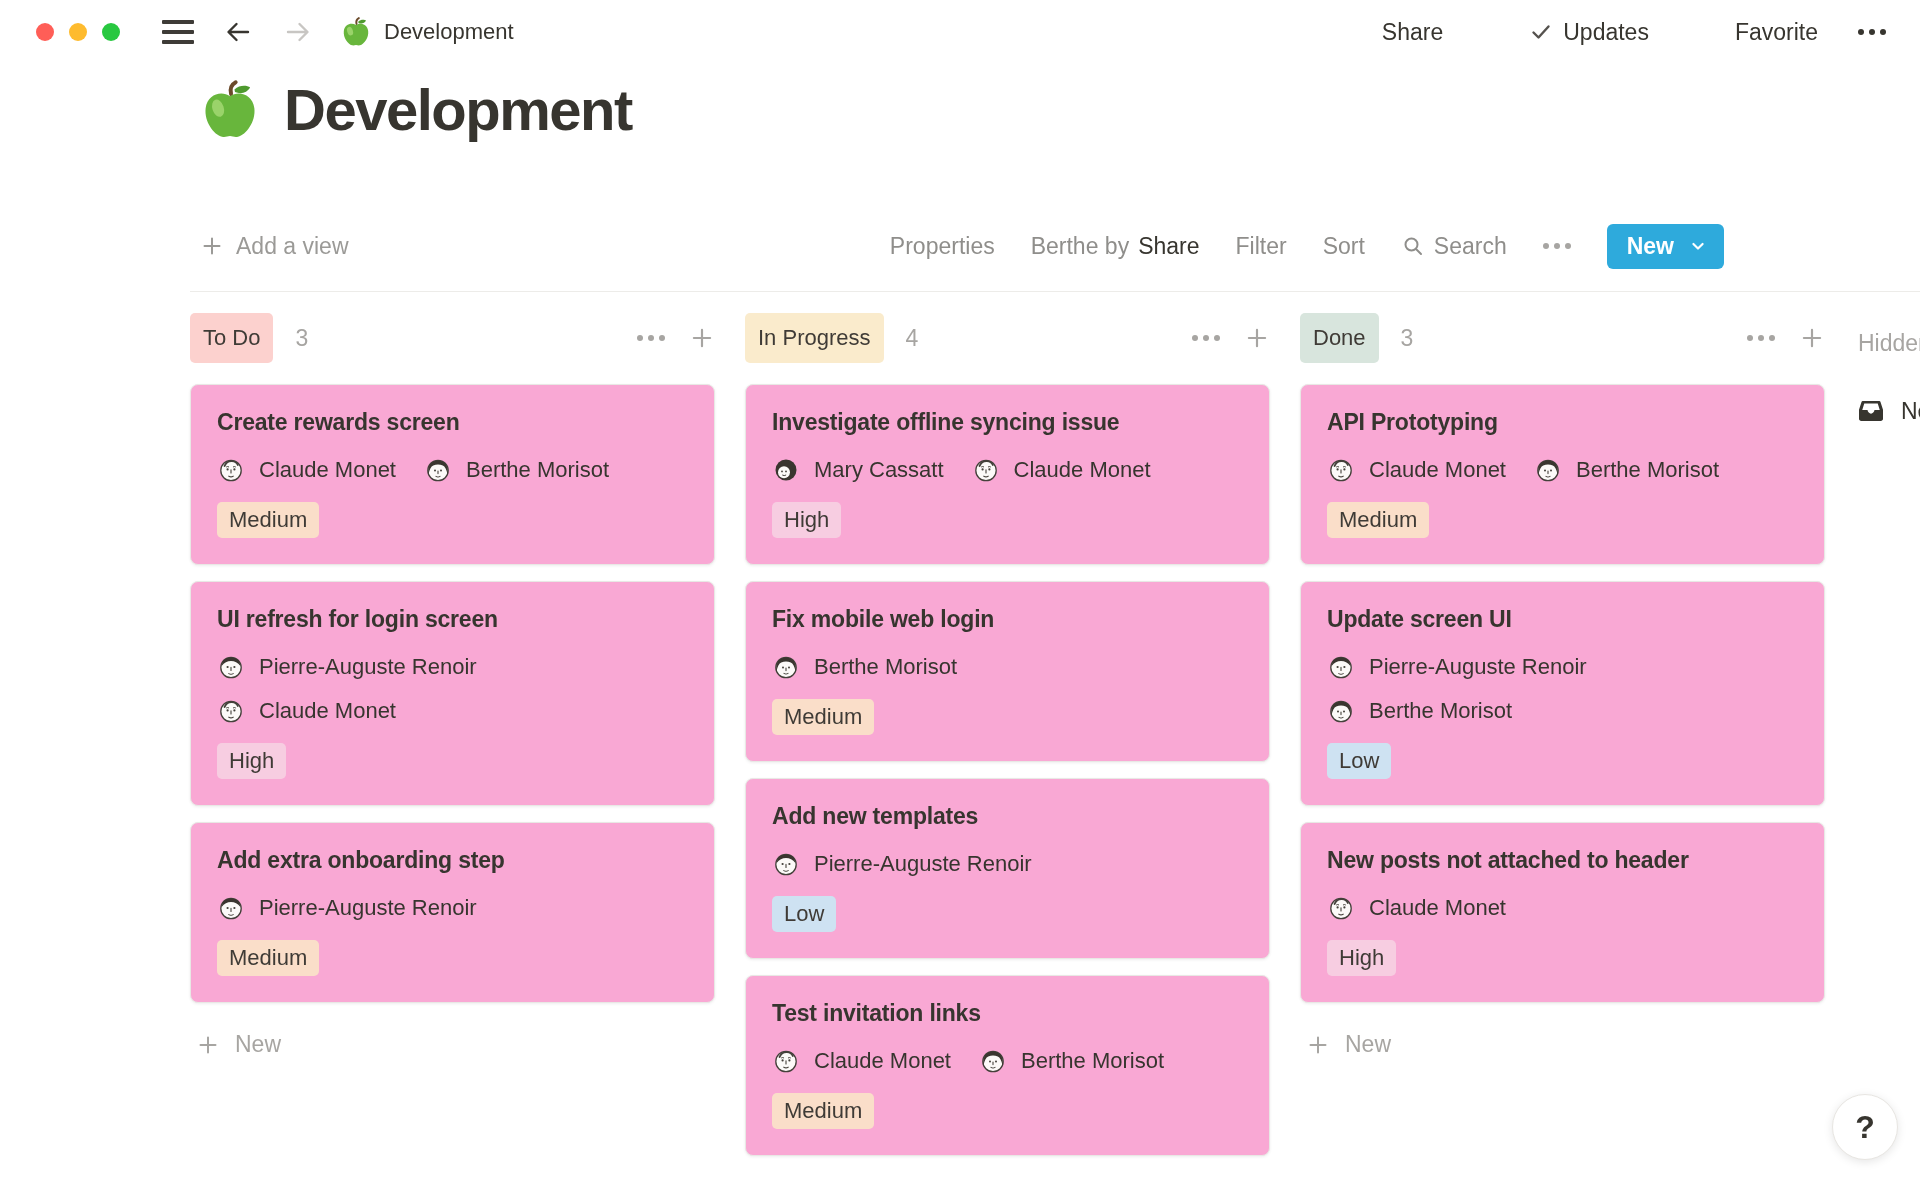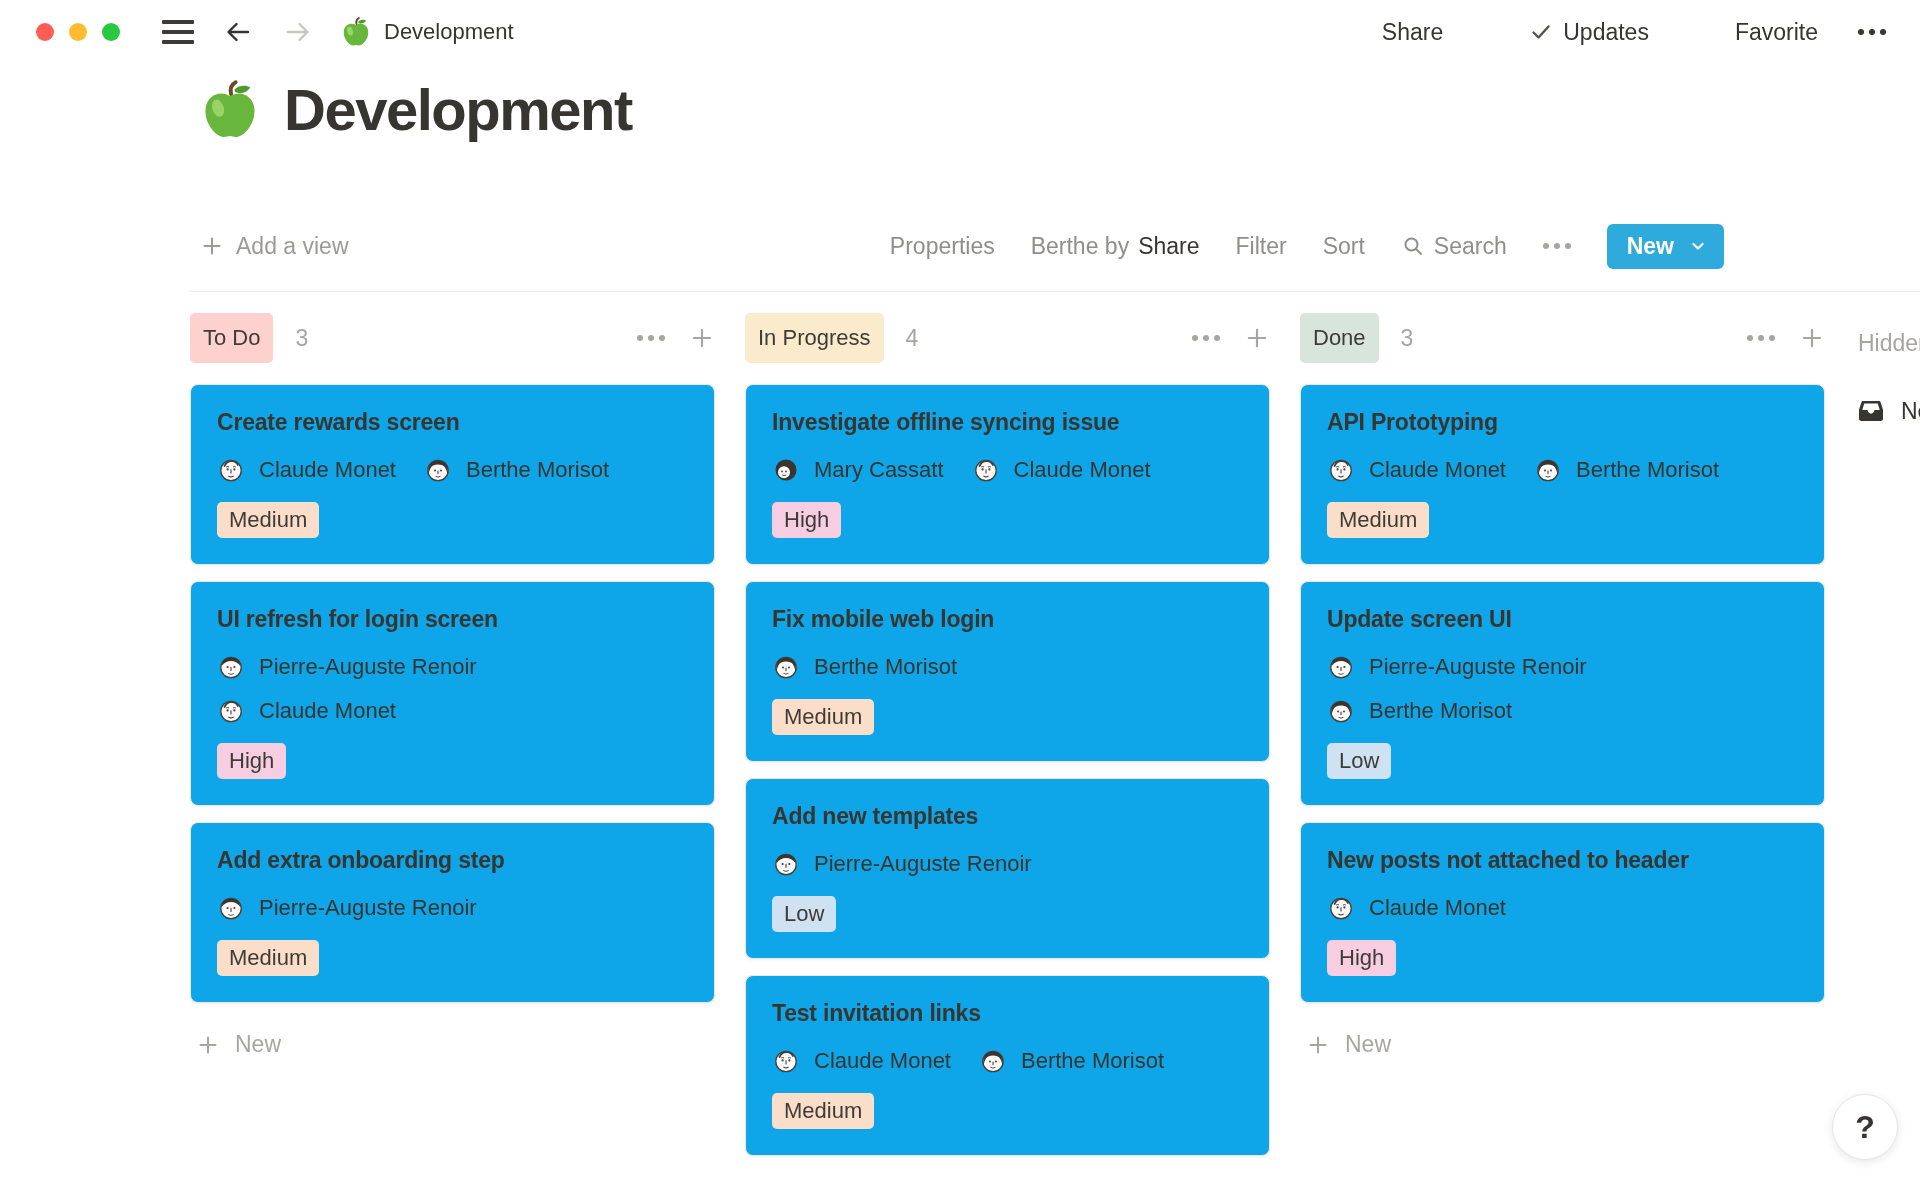--- a/index.html
+++ b/index.html
@@ -40,21 +40,21 @@
   
   .board { position:absolute; top:318px; left:0; right:0; bottom:0; }
   .column { position:absolute; top:0; width:525px; }
   .col-0{left:190px}.col-1{left:745px}.col-2{left:1300px}
   .col-header { display:flex; align-items:center; height:40px; margin-bottom:26px; }
   .col-pill { font-size:22px; padding:12px 13px; border-radius:5px; color:#3F3B36; }
   .pill-todo{background:#FCD1CE}.pill-inprogress{background:#FAEBCC}.pill-done{background:#D8E5DD}
   .col-count { color:#A7A5A2; font-size:23px; margin-left:22px; }
   .col-actions { margin-left:auto; display:flex; align-items:center; gap:24px; }
   .icon-btn { cursor:pointer; display:flex; align-items:center; }
-  .card { background:#0ea5e9; border:1px solid #E9E8E5; border-radius:8px; box-shadow:0 1px 3px rgba(15,15,15,0.07);
+  .card { background:#f9a8d4; border:1px solid #E9E8E5; border-radius:8px; box-shadow:0 1px 3px rgba(15,15,15,0.07);
     padding:24px 26px 26px; margin-bottom:16px; cursor:pointer; }
   .card-title { font-size:23px; font-weight:700; margin-bottom:20px; letter-spacing:-0.2px; }
   .assignees { margin-bottom:18px; }
   .assignees.inline { display:flex; align-items:center; gap:28px; }
   .assignees.stacked { display:flex; flex-direction:column; gap:16px; }
   .assignee { display:flex; align-items:center; gap:14px; font-size:22px; }
   .avatar { width:28px; height:28px; flex:0 0 28px; }
   .prio { display:inline-block; font-size:22px; padding:5px 12px; border-radius:5px; color:#3F3B36; }
   .prio-medium{background:#FADEC9}.prio-high{background:#F7CDE1}.prio-low{background:#CEE2F2}
   .new-row { display:flex; align-items:center; gap:15px; color:#A7A5A2; font-size:23px; margin-top:28px; margin-left:6px; cursor:pointer; }

